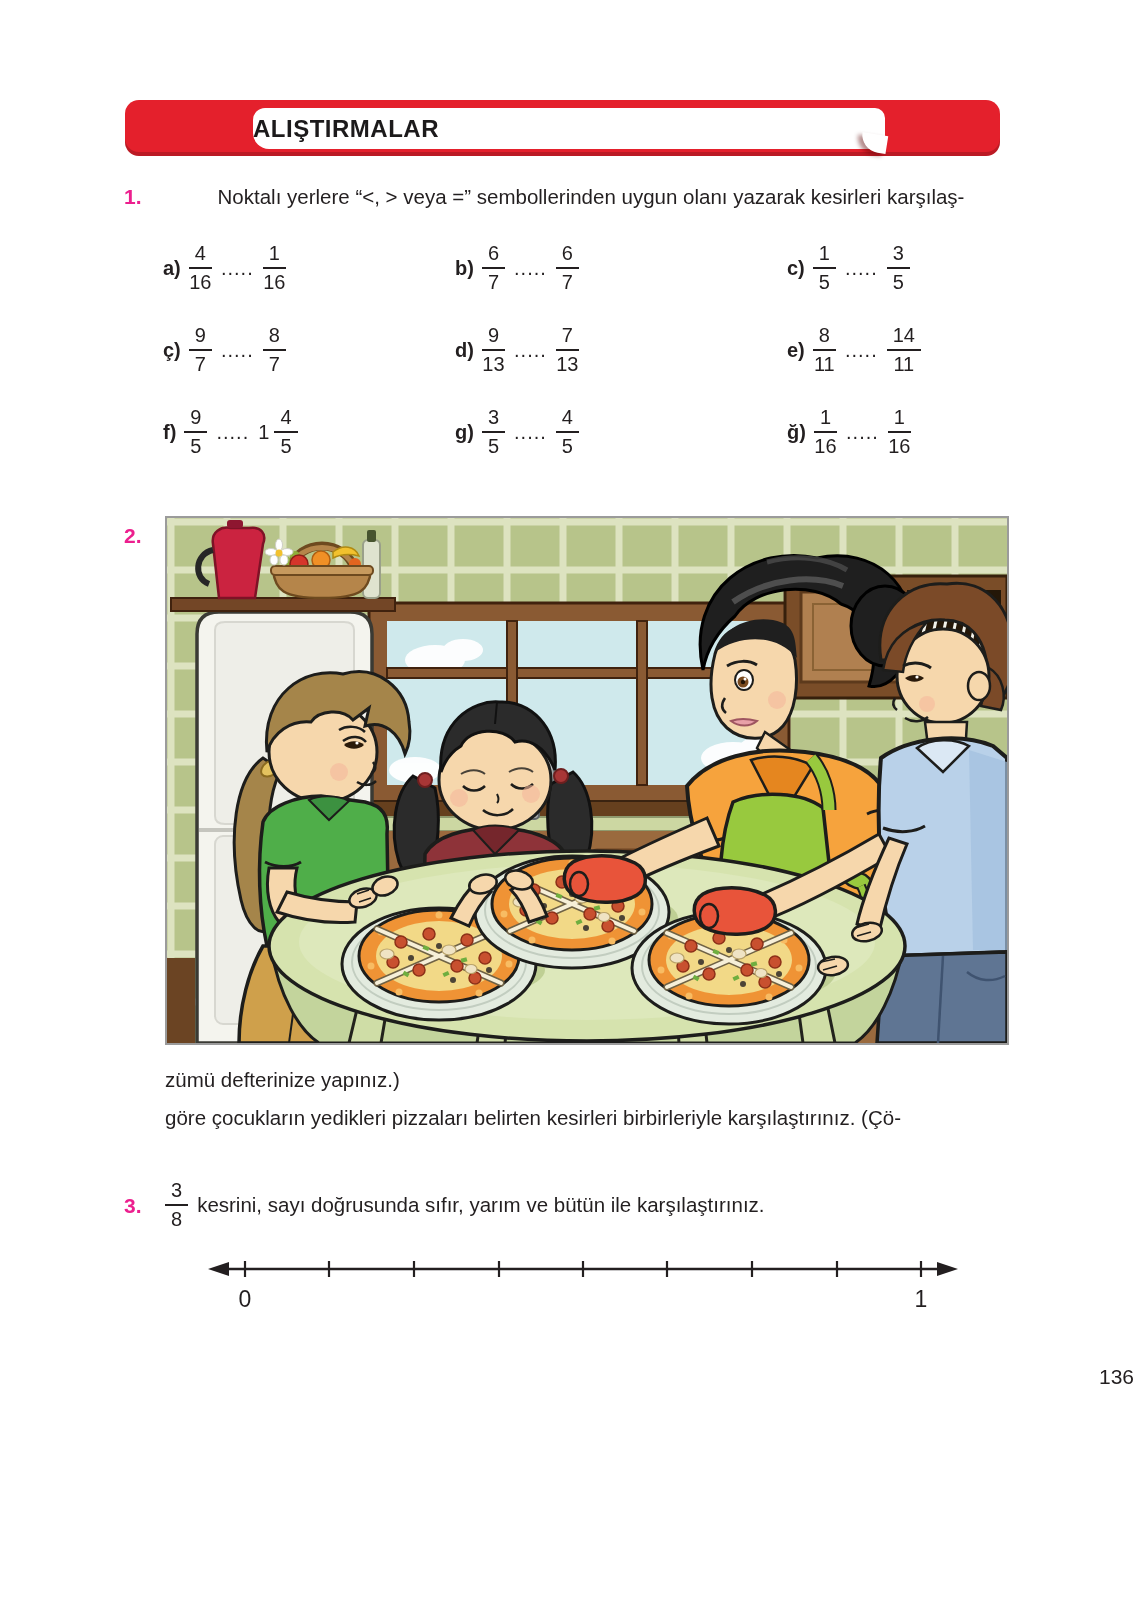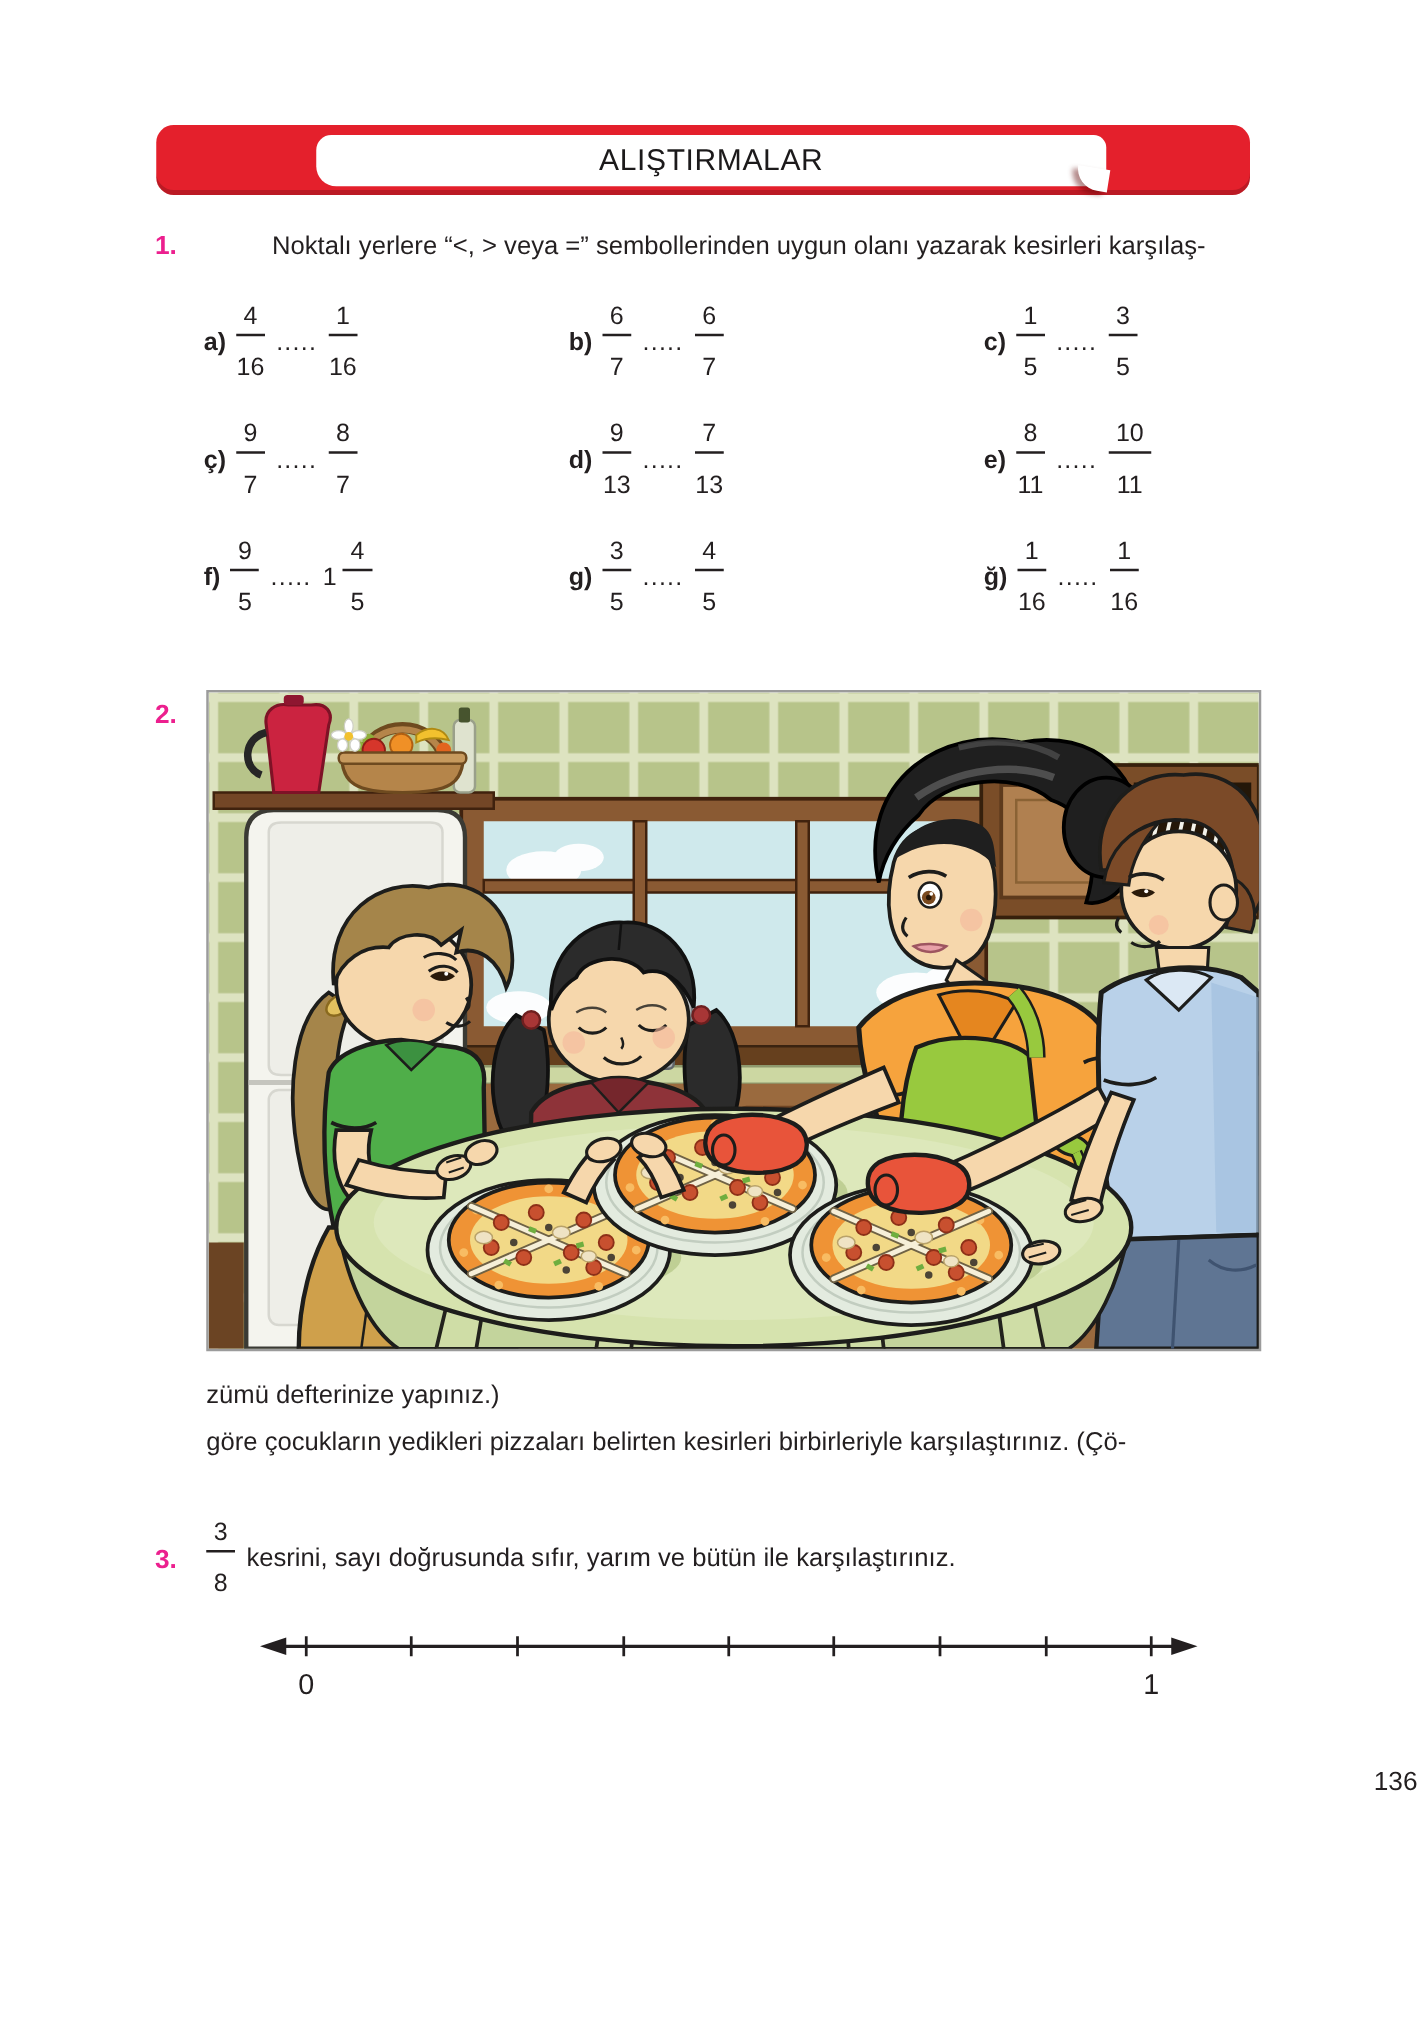--- a/index.html
+++ b/index.html
@@ -22,41 +22,41 @@
   .banner-inner{
     position:absolute;left:128px;top:8px;width:632px;height:41px;background:#ffffff;
     border-radius:12px 10px 2px 16px;
   }
   .banner-inner::after{
     content:"";position:absolute;right:-2px;bottom:-3px;width:26px;height:18px;background:#fff;
     border-bottom-left-radius:20px;transform:rotate(9deg);
     box-shadow:-4px 3px 4px rgba(90,0,0,.45);
   }
   .banner-title{
-    position:relative;z-index:2;text-align:center;line-height:41px;font-weight:normal;
+    position:relative;z-index:2;text-align:left;line-height:41px;font-weight:bold;
     font-size:24px;letter-spacing:.5px;color:#1c1a1b;
   }
   
   .qrow{display:flex;align-items:flex-start;}
   .qnum{
     width:41px;margin-left:124px;flex:none;color:var(--question-pink);
     font-weight:bold;font-size:21px;line-height:39px;
   }
   .qtext{font-size:20.5px;line-height:39px;width:852px;text-align:center;}
   .q1{margin-top:21px;}
   
   .fgrid{
     margin:26px 0 0 163px;display:grid;grid-template-columns:292px 332px auto;
     row-gap:30px;align-items:center;
   }
   .fitem{display:flex;align-items:center;font-size:20px;}
   .flabel{font-weight:bold;margin-right:8px;}
   .frac{display:inline-flex;flex-direction:column;align-items:center;line-height:1.15;}
   .frac .num{display:block;border-bottom:2.2px solid var(--ink);padding:0 6px 2px;}
-  .frac .den{display:block;padding-top:14px;}
+  .frac .den{display:block;padding-top:2px;}
   .dots{margin:0 9px;letter-spacing:1px;}
   .whole{margin-right:5px;}
   .whole:empty{display:none;margin:0;}
   
   .q2{margin-top:58px;}
   .illustration-frame{
     width:844px;height:529px;border:2px solid #9b9b9b;background:#fff;flex:none;
   }
   .illustration-frame svg{display:block;}
   .caption{margin:16px 0 0 165px;width:848px;font-size:20.5px;line-height:38px;}
@@ -146,21 +146,21 @@
       </span>
   </div>
   <div class="fitem">
     <span class="flabel">e)</span>
     <span class="frac">
         <span class="num">8</span>
         <span class="den">11</span>
       </span>
     <span class="dots">.....</span>
     <span class="frac">
-        <span class="num">10</span>
+        <span class="num">14</span>
         <span class="den">11</span>
       </span>
   </div>
   <div class="fitem">
     <span class="flabel">f)</span>
     <span class="frac">
         <span class="num">9</span>
         <span class="den">5</span>
       </span>
     <span class="dots">.....</span>

